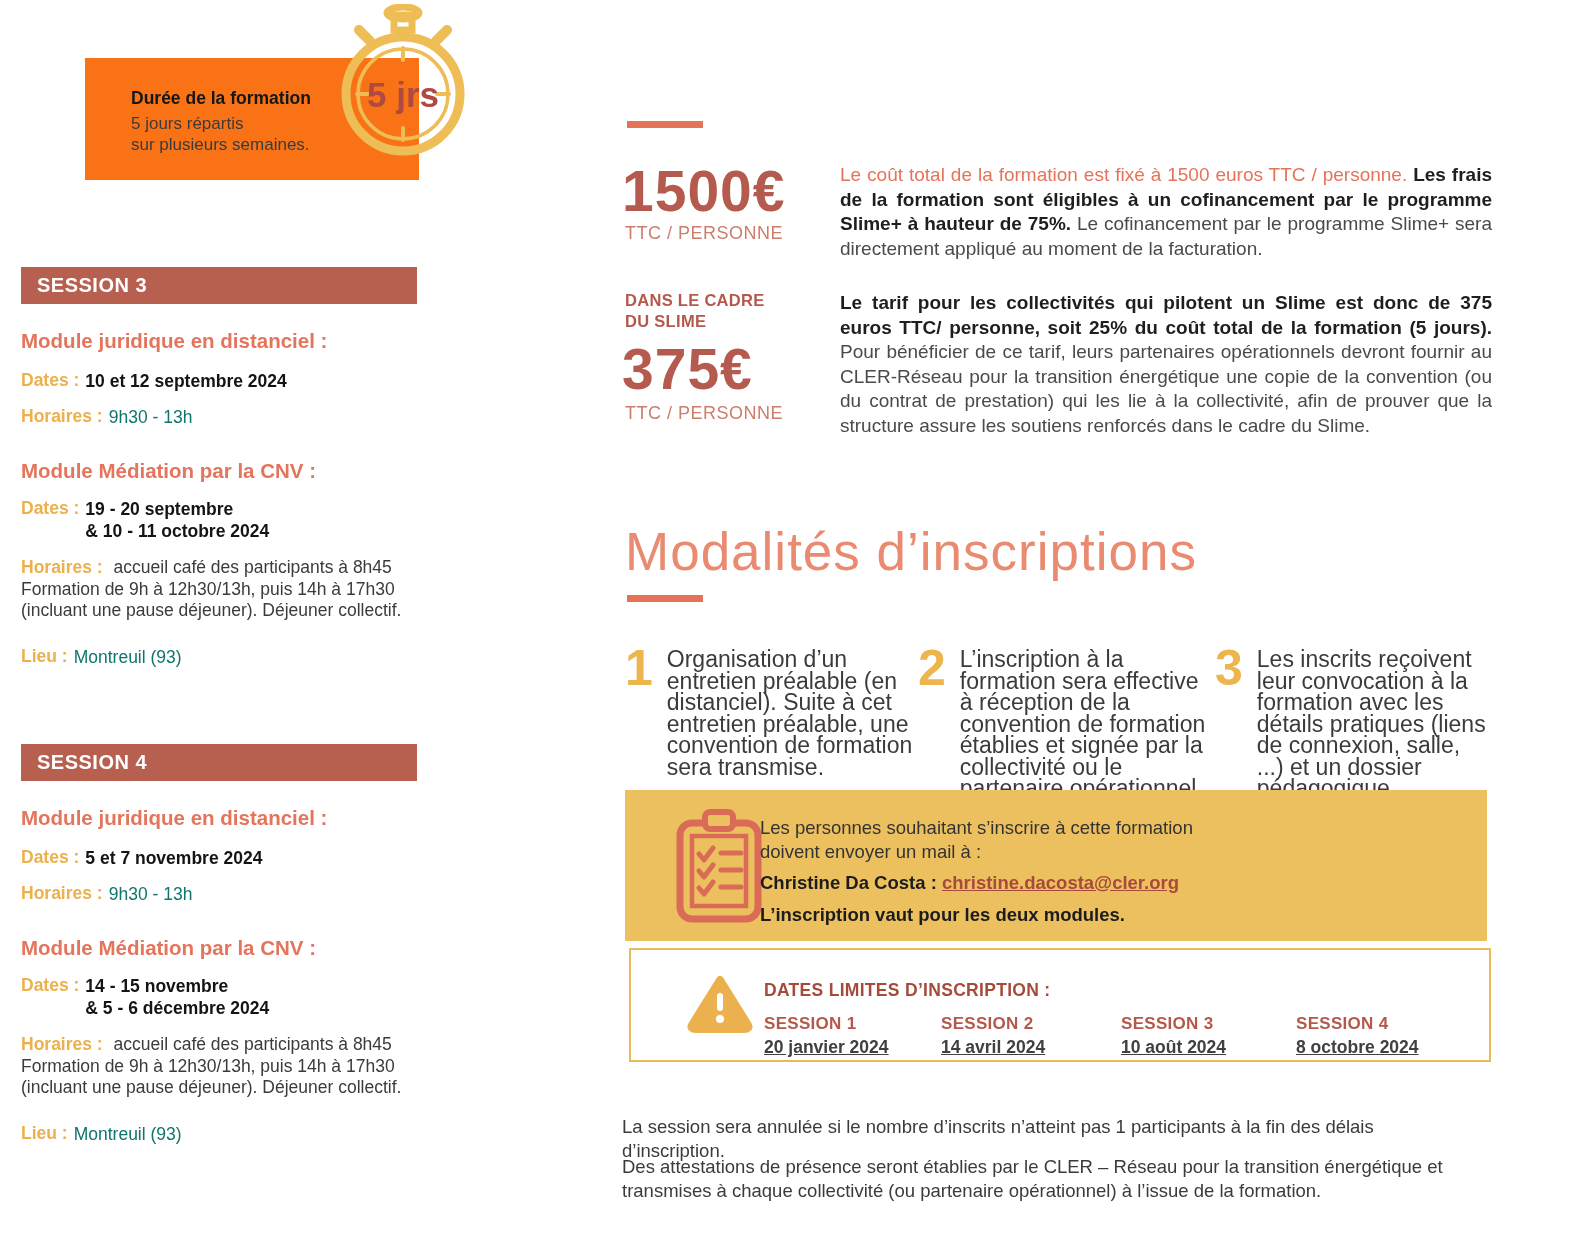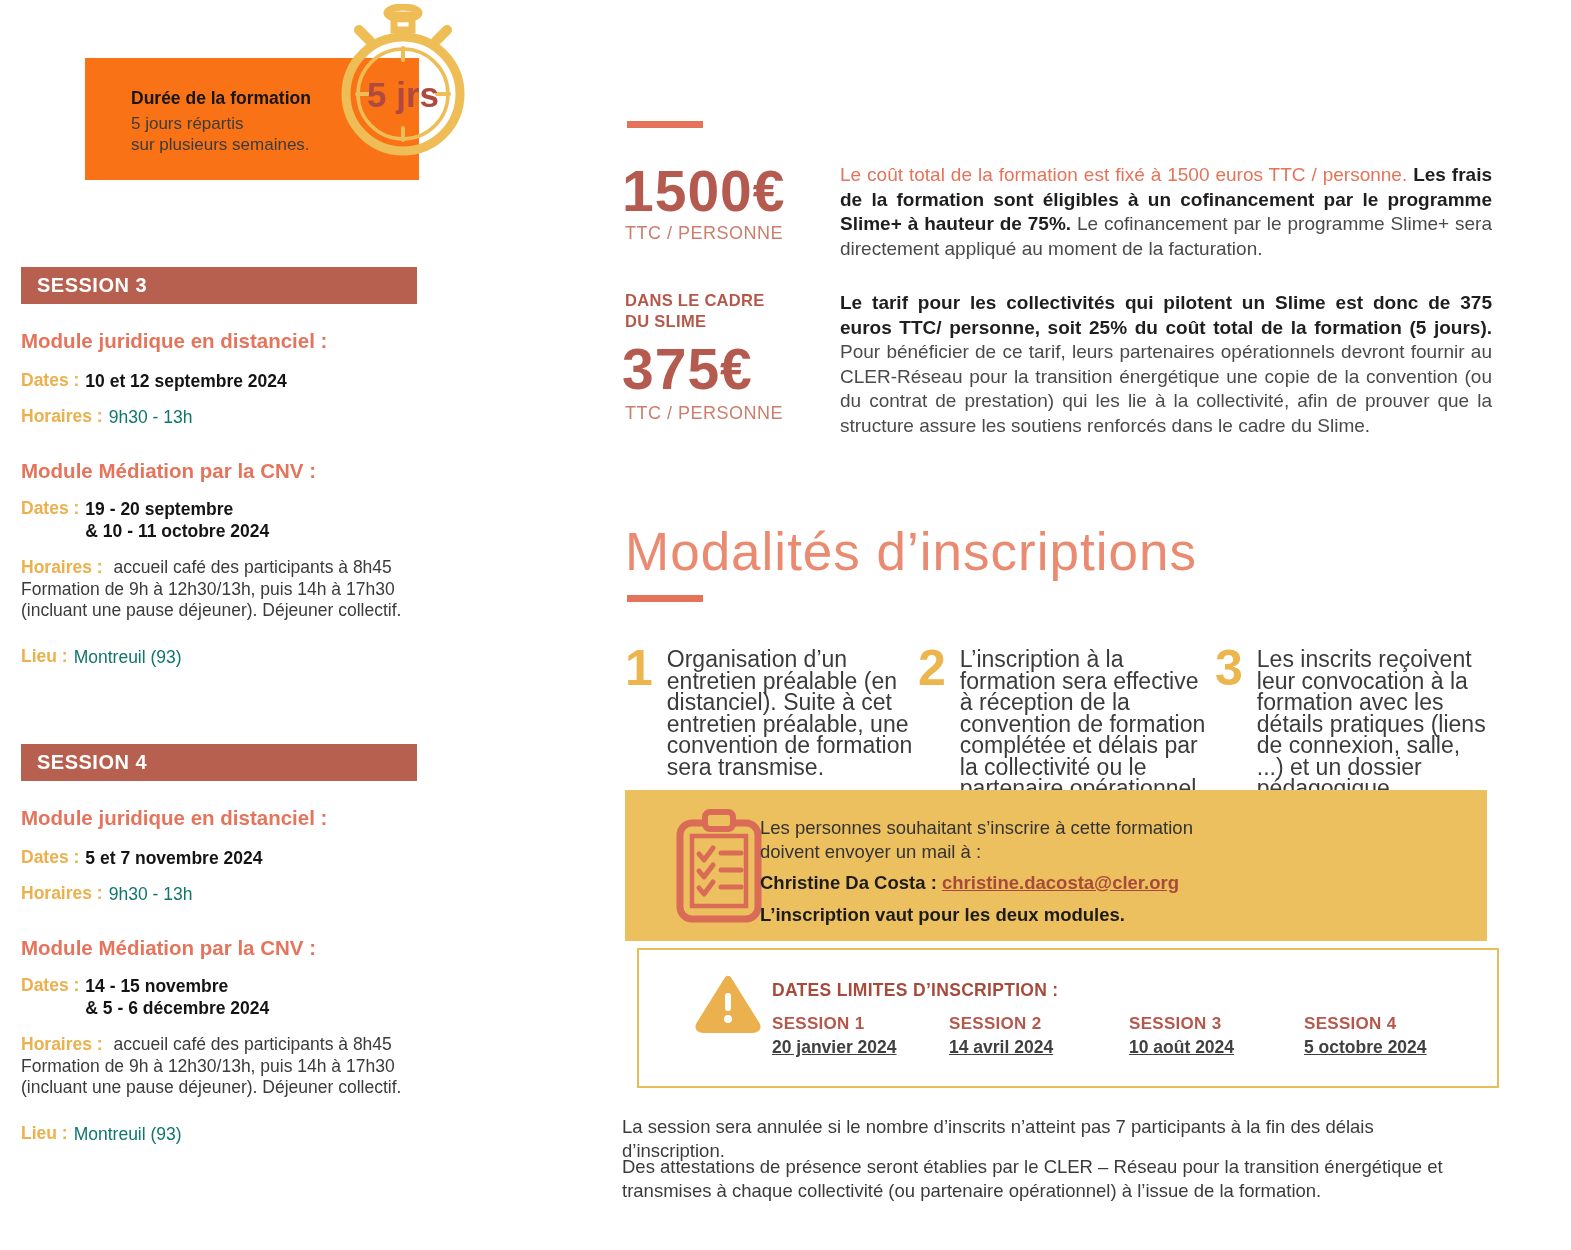--- a/index.html
+++ b/index.html
@@ -45,21 +45,21 @@
   .step-text { font-size:23px; line-height:21.5px; color:#3b3b3b; padding-top:4px; }
 
   .yellow-box { position:absolute; left:0; top:790px; width:862px; height:151px; background:#edc05f; }
   .yb-text { position:absolute; left:135px; top:26px; width:690px; font-size:18.5px;
     line-height:24px; color:#333333; }
   .yb-contact { margin-top:7px; font-weight:bold; color:#1c1c1c; }
   .email { color:#a8493d; font-weight:bold; text-decoration:underline; cursor:pointer; }
   .yb-note { margin-top:8px; font-weight:bold; color:#1c1c1c; }
   .clipboard { position:absolute; left:44px; top:16px; }
 
-  .deadline-box { position:absolute; left:12px; top:948px; width:862px; height:140px;
+  .deadline-box { position:absolute; left:4px; top:948px; width:862px; height:114px;
     background:#ffffff; border:2px solid #e6bd58; }
   .warning { position:absolute; left:56px; top:24px; }
   .dl-title { position:absolute; left:133px; top:30px; font-size:17.5px; font-weight:bold;
     color:#a64b3c; letter-spacing:.3px; }
   .dl-col { position:absolute; top:64px; }
   .dl-session { font-size:17px; font-weight:bold; color:#b5584c; letter-spacing:.3px; }
   .dl-date { font-size:17.5px; font-weight:bold; color:#404040; margin-top:3px;text-decoration:underline; }
 
   .footer-para { position:absolute; left:-3px; width:840px; font-size:18.5px; line-height:24px;
     color:#3b3b3b; }
@@ -172,21 +172,21 @@
 
   <div class="big-heading" style="top:521px">Modalités d’inscriptions</div>
   <div class="heading-underline" style="top:595px"></div>
 
   <div class="step" style="left:0; top:645px; width:292px">
     <div class="step-num">1</div>
     <div class="step-text">Organisation d’un entretien préalable (en distanciel). Suite à cet entretien préalable, une convention de formation sera transmise.</div>
   </div>
   <div class="step" style="left:293px; top:645px; width:295px">
     <div class="step-num">2</div>
-    <div class="step-text">L’inscription à la formation sera effective à réception de la convention de formation complétée et délais par la collectivité ou le partenaire opérationnel.</div>
+    <div class="step-text">L’inscription à la formation sera effective à réception de la convention de formation établies et signée par la collectivité ou le partenaire opérationnel.</div>
   </div>
   <div class="step" style="left:590px; top:645px; width:278px">
     <div class="step-num">3</div>
     <div class="step-text">Les inscrits reçoivent leur convocation à la formation avec les détails pratiques (liens de connexion, salle, ...) et un dossier pédagogique.</div>
   </div>
 
   <div class="yellow-box">
     <svg class="clipboard" width="100" height="120" viewBox="0 0 100 120">
       <g fill="none" stroke="#d96b57">
         <rect x="11" y="17" width="78" height="96" rx="12" stroke-width="7"></rect>
@@ -224,19 +224,19 @@
     <div class="dl-col" style="left:310px">
       <div class="dl-session">SESSION 2</div>
       <div class="dl-date">14 avril 2024</div>
     </div>
     <div class="dl-col" style="left:490px">
       <div class="dl-session">SESSION 3</div>
       <div class="dl-date">10 août 2024</div>
     </div>
     <div class="dl-col" style="left:665px">
       <div class="dl-session">SESSION 4</div>
-      <div class="dl-date">5 octobre 2024</div>
-    </div>
-  </div>
-
-  <div class="footer-para" style="top:1115px">La session sera annulée si le nombre d’inscrits n’atteint pas 7 participants à la fin des délais d’inscription.</div>
+      <div class="dl-date">8 octobre 2024</div>
+    </div>
+  </div>
+
+  <div class="footer-para" style="top:1115px">La session sera annulée si le nombre d’inscrits n’atteint pas 1 participants à la fin des délais d’inscription.</div>
   <div class="footer-para" style="top:1155px">Des attestations de présence seront établies par le CLER – Réseau pour la transition énergétique et transmises à chaque collectivité (ou partenaire opérationnel) à l’issue de la formation.</div>
 </div>
 
 </body></html>

